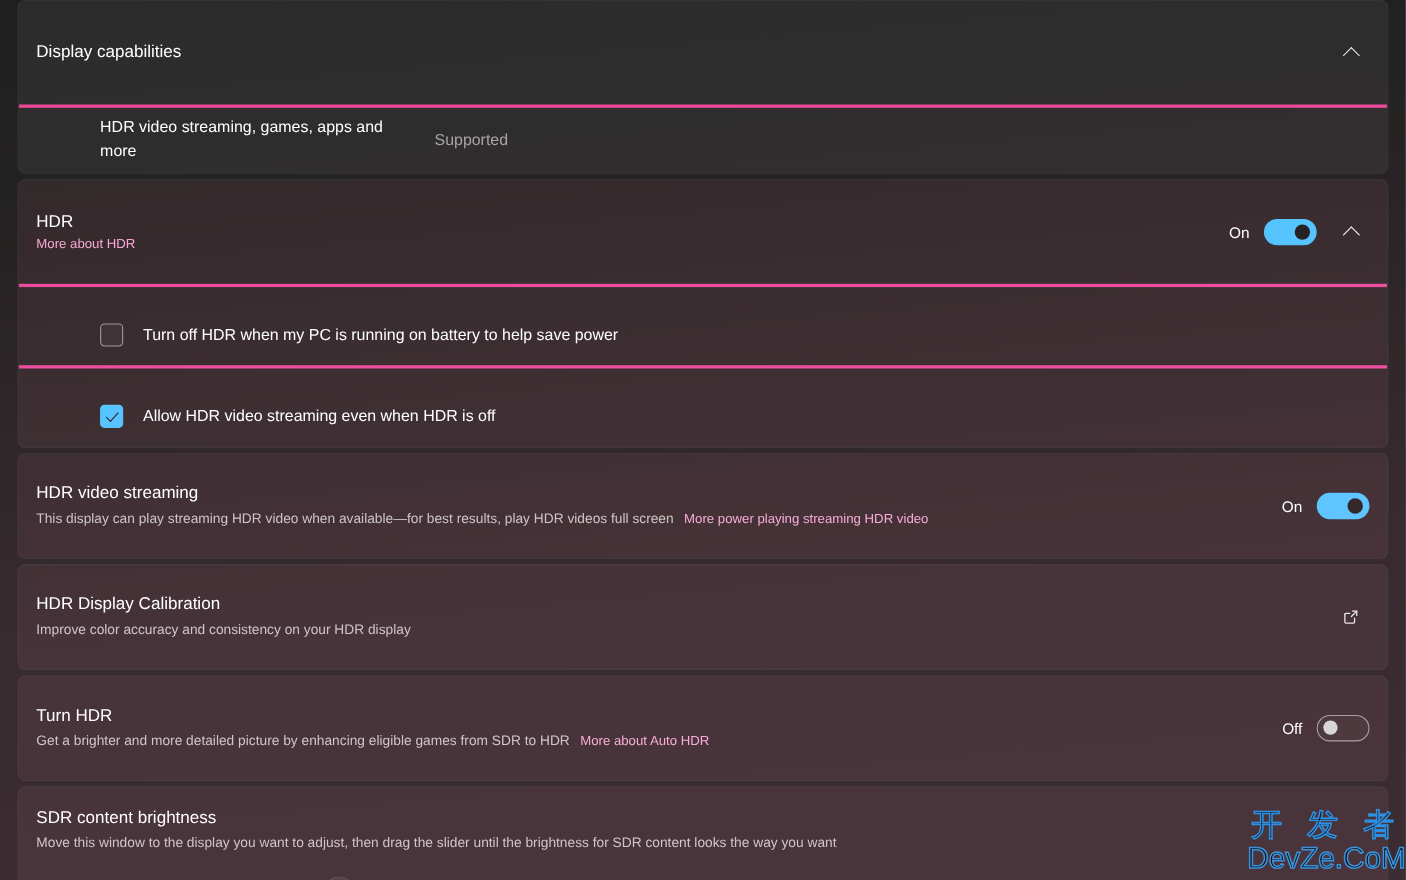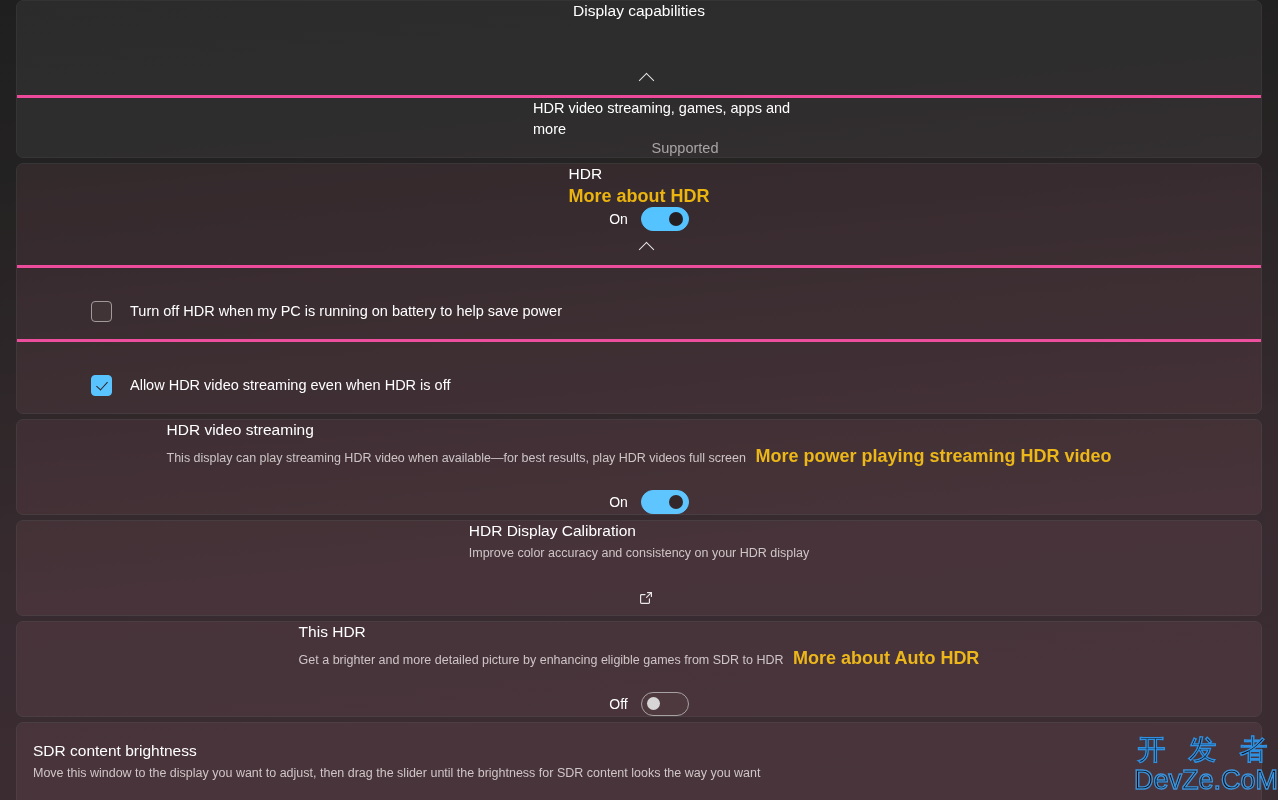--- a/index.html
+++ b/index.html
@@ -50,21 +50,20 @@
     margin-bottom: 5px;
     overflow: hidden;
   }
   .card.tinted { background: #2f2729; }
 
   .row {
     display: flex;
     align-items: center;
     padding: 0 16px;
     min-height: 62px;
-    flex-direction: column;
   }
 
   .row-expander { min-height: 94px; }
 
   .sub-row {
     border-top: 3px solid #ec4899;
     padding-left: 74px;
     padding-right: 16px;
   }
 
@@ -78,23 +77,23 @@
   }
 
   .desc {
     font-size: 12.5px;
     color: #c8c2c2;
     line-height: 1.45;
     margin-top: 2px;
   }
 
   .link {
-    color: #eab308;
-    font-size: 18px;
-    font-weight: bold;
+    color: #f9a8d4;
+    font-size: 12px;
+    font-weight: normal;
     text-decoration: none;
     cursor: pointer;
   }
   .link.small-top { display: inline-block; margin-top: 1px; }
 
   .muted-value {
     font-size: 14.5px;
     color: #a7a2a2;
     margin-left: 34px;
     white-space: nowrap;
@@ -351,21 +350,21 @@
           <path d="M10.6 9.4L16 4" stroke="#e6e6e6" stroke-width="1.3" stroke-linecap="round"></path>
           <path d="M11.7 4H16v4.3" stroke="#e6e6e6" stroke-width="1.3" stroke-linecap="round" stroke-linejoin="round"></path>
         </svg>
       </div>
     </div>
   </div>
 
   <div class="card tinted">
     <div class="row row-expander">
       <div class="grow">
-        <div class="title">This HDR</div>
+        <div class="title">Turn HDR</div>
         <div class="desc">
           <span>Get a brighter and more detailed picture by enhancing eligible games from SDR to HDR</span>
           <a class="link" style="margin-left:6px;">More about Auto HDR</a>
         </div>
       </div>
       <div class="switch-wrap">
         <span class="switch-state">Off</span>
         <span class="switch off"></span>
       </div>
     </div>

